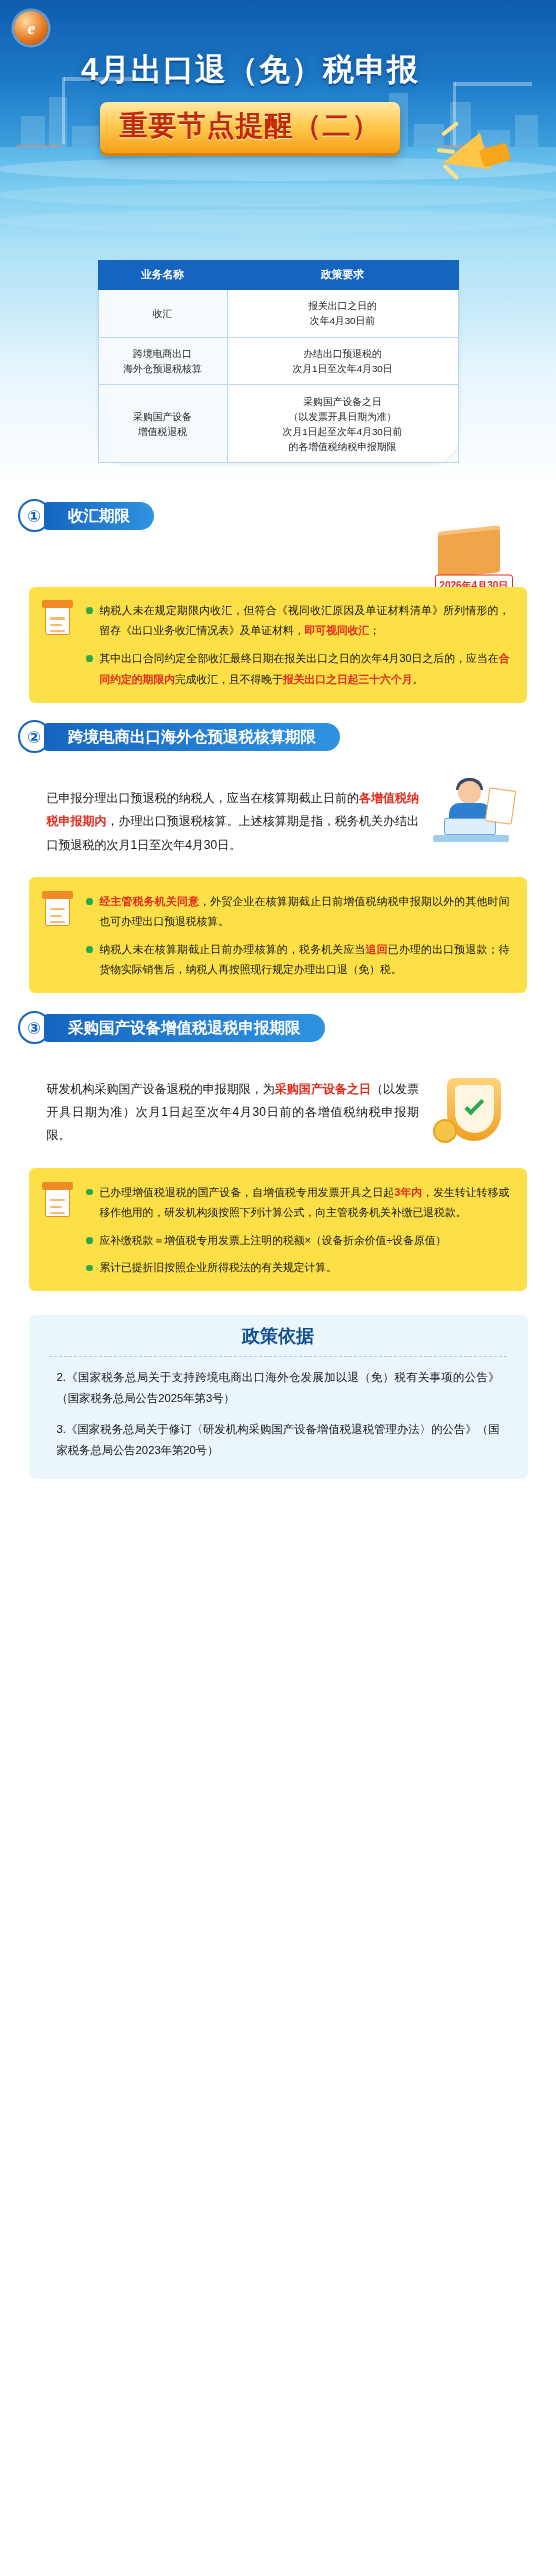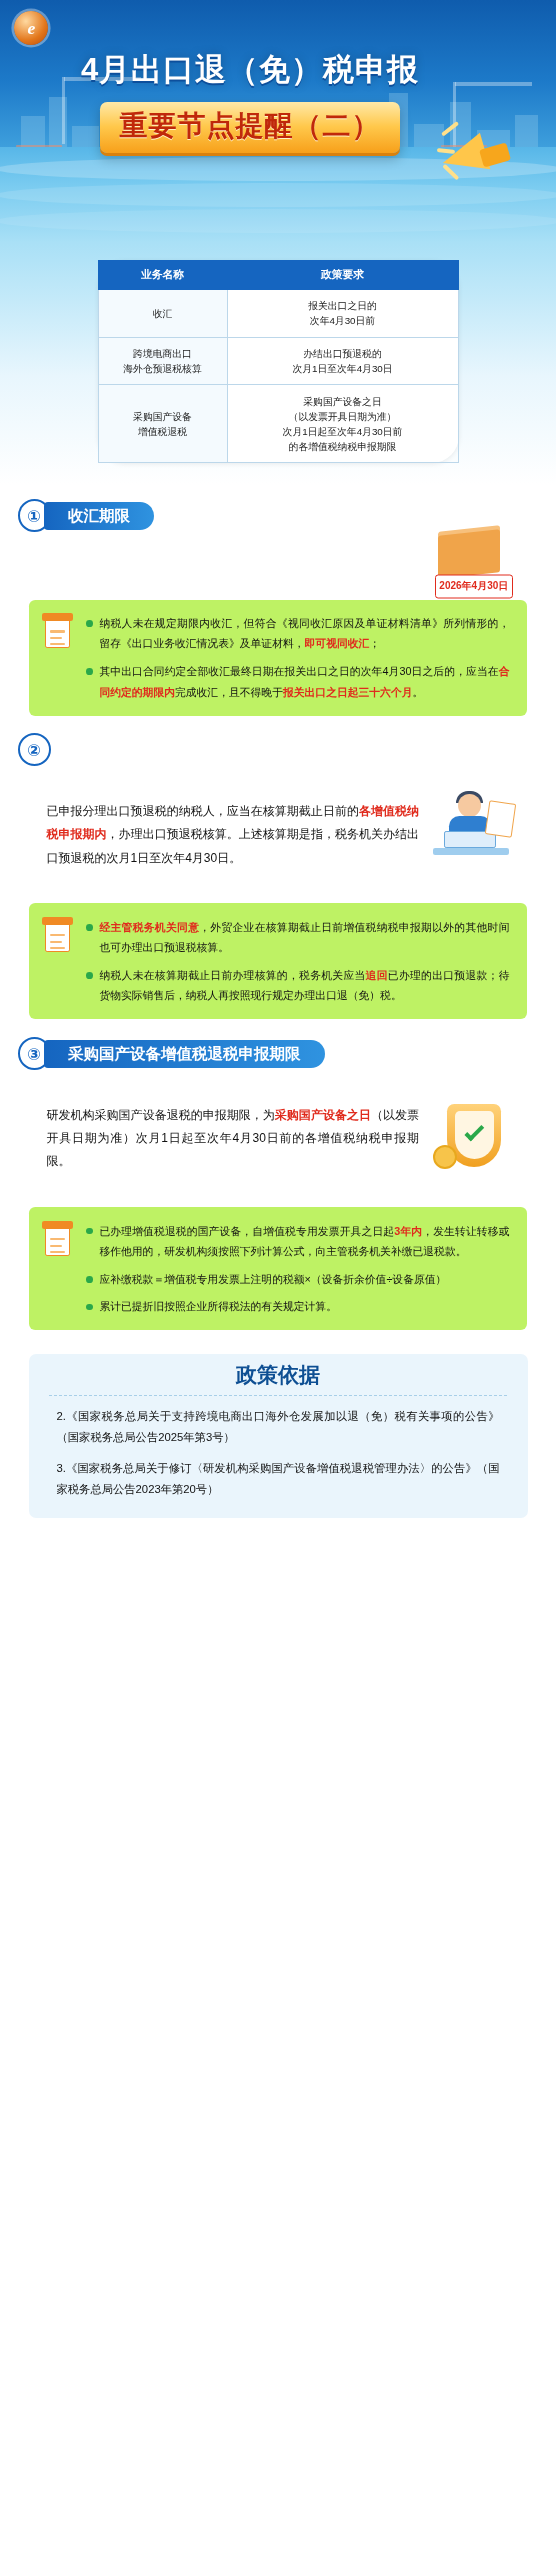--- a/index.html
+++ b/index.html
@@ -155,22 +155,22 @@
     background: #ffffff;
     border-radius: 5.2px;
     padding: 13.4px 108px 13.4px 17.5px;
     font-size: 12px; line-height: 1.95; color: #111;
     text-align: justify;
   }
   .hl-red { color: #e02b1d; font-weight: bold; }
 
   .bullet-card {
     position: relative;
-    margin: 20px 29px 0 29px;
-    background: #bef264;
+    margin: 7px 29px 0 29px;
+    background: #fde047;
     border-radius: 6.2px;
     padding: 13.4px 17.5px 13.4px 57px;
     min-height: 77px;
   }
   .bullet-card .clip {
     position: absolute; left: 13.4px; top: 13.4px; width: 32px; height: 38px;
   }
   .clip-paper {
     position: absolute; left: 3.1px; top: 3.1px; width: 25px; height: 32px;
     background: #fff; border: 1.5px solid #f08a24; border-radius: 2.1px;
@@ -261,21 +261,21 @@
   }
 
   
   .basis-wrap { width: 556px; padding: 20.6px 0 29px 0; background: #ffffff; }
   .basis-card {
     width: 499px; margin: 0 auto; background: #eaf5fc;
     border-radius: 7.2px; padding: 0 0 17.5px 0;
   }
   .basis-title {
     height: 42px; line-height: 42px; text-align: center;
-    font-size: 21px; font-weight: bold; color: #0e4f93;
+    font-size: 18px; font-weight: bold; color: #0e4f93;
     border-bottom: 1px dashed #a8cfe8; margin: 0 20.6px;
   }
   .basis-item {
     font-size: 11.3px; line-height: 1.85; color: #111;
     padding: 10.3px 28px 0 28px; text-align: justify;
   }
 </style>
 </head>
 <body>
 
@@ -387,20 +387,21 @@
       纳税人未在规定期限内收汇，但符合《视同收汇原因及单证材料清单》所列情形的，留存《出口业务收汇情况表》及单证材料，<span class="hl-red">即可视同收汇</span>；
     </div>
     <div class="bp">
       其中出口合同约定全部收汇最终日期在报关出口之日的次年4月30日之后的，应当在<span class="hl-red">合同约定的期限内</span>完成收汇，且不得晚于<span class="hl-red">报关出口之日起三十六个月</span>。
     </div>
   </div>
 </div>
 
 <div class="sec-head">
   <div class="sec-num">②</div>
+  <div class="sec-bar">跨境电商出口海外仓预退税核算期限</div>
 </div>
 <div class="block">
   <div class="para-card">
     <div>
       已申报分理出口预退税的纳税人，应当在核算期截止日前的<span class="hl-red">各增值税纳税申报期内</span>，办理出口预退税核算。上述核算期是指，税务机关办结出口预退税的次月1日至次年4月30日。
     </div>
     <div class="ill ill-person">
       <div class="pp-hair"></div>
       <div class="pp-head"></div>
       <div class="pp-body"></div>

